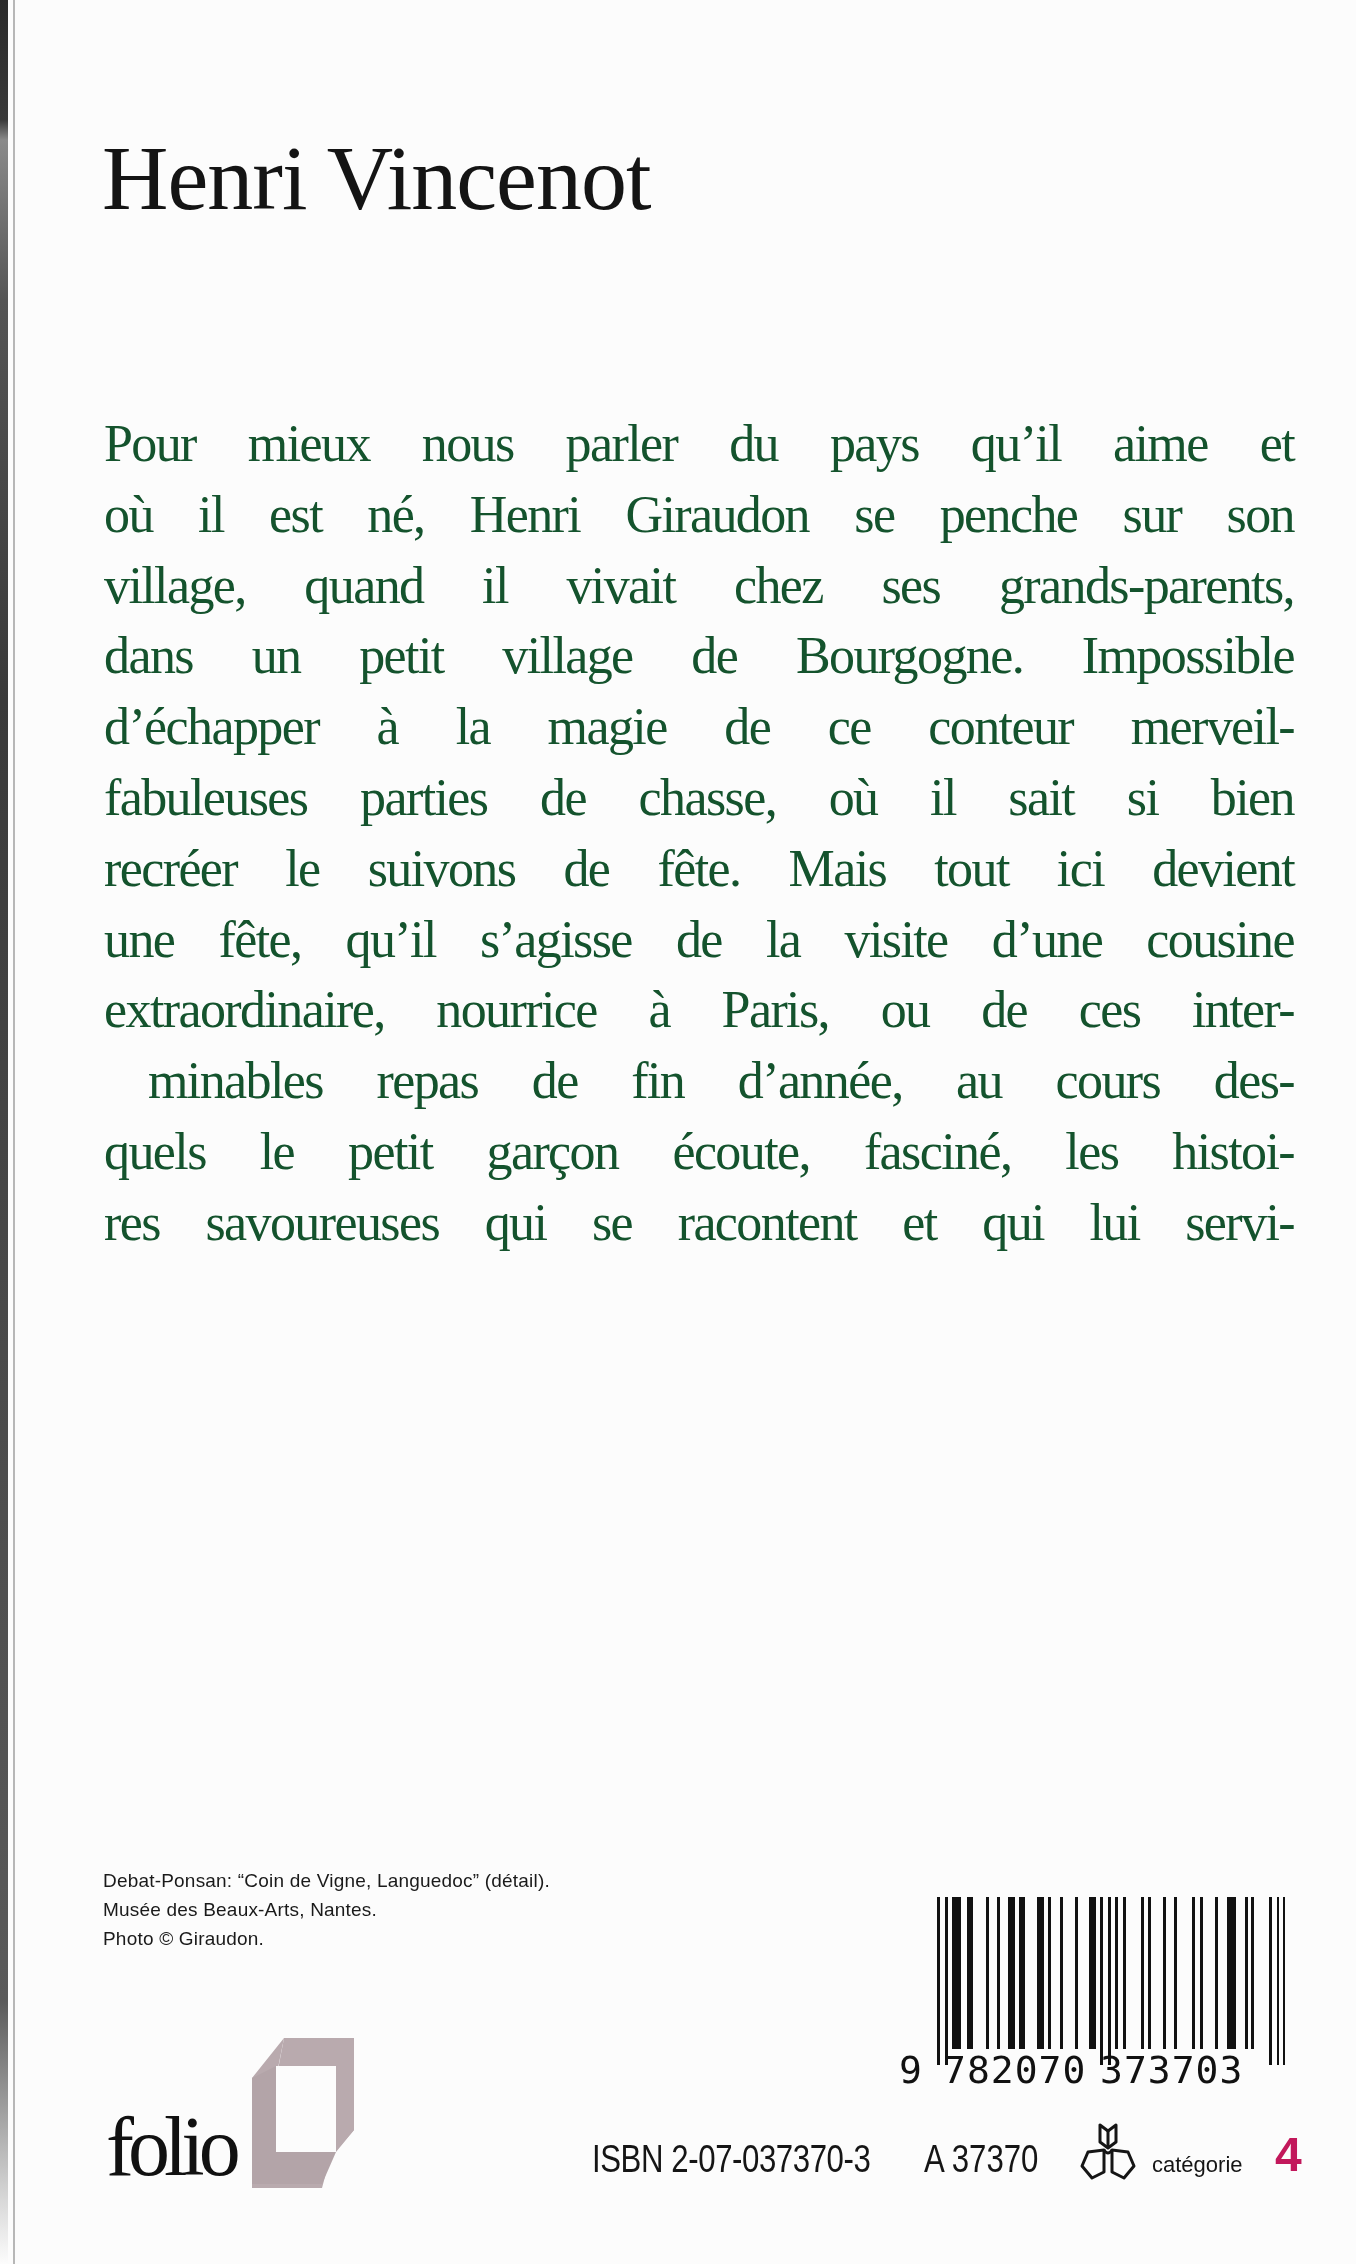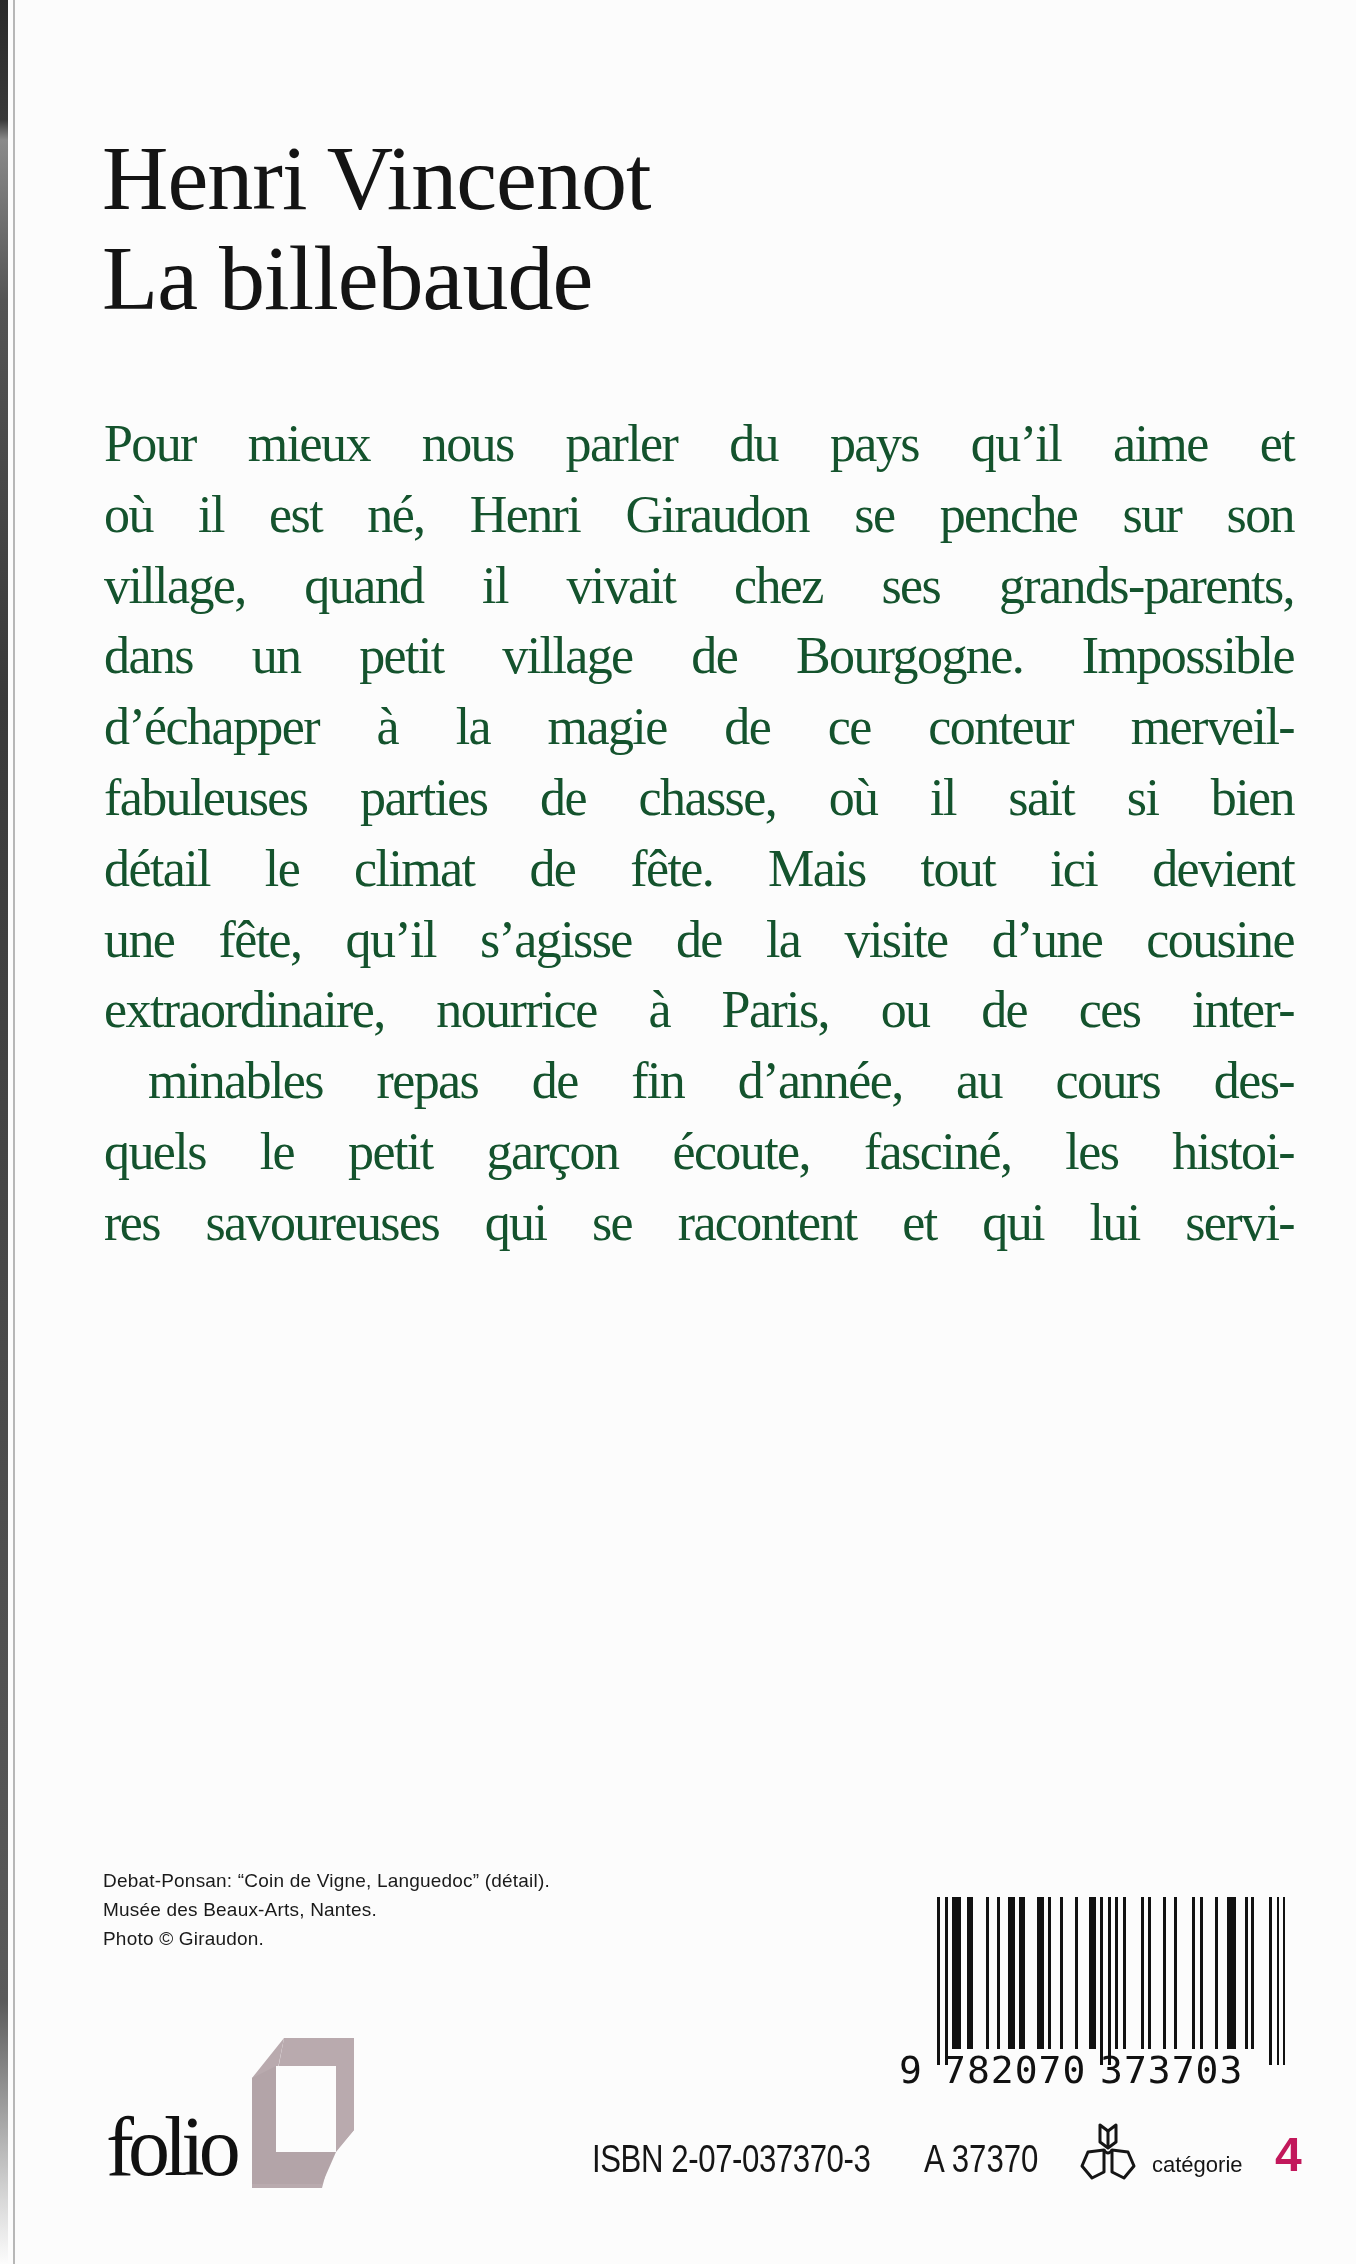--- a/index.html
+++ b/index.html
@@ -81,31 +81,30 @@
   }
 </style>
 </head>
 <body>
 
 <div class="spine-edge"></div>
 <div class="spine-line"></div>
 
 <div class="title-block">
   <div class="title-line">Henri Vincenot</div>
-  <div class="title-line">La billebaude</div>
 </div>
 
 <div class="blurb">
   <div class="blurb-line" style="text-align: justify; word-spacing: 0px;"><span style="white-space: nowrap; display: inline;">Pour mieux nous parler du pays qu’il aime et</span></div>
   <div class="blurb-line" style="text-align: justify; word-spacing: 0px;"><span style="white-space: nowrap; display: inline;">où il est né, Henri Giraudon se penche sur son</span></div>
   <div class="blurb-line" style="text-align: justify; word-spacing: 0px;"><span style="white-space: nowrap; display: inline;">village, quand il vivait chez ses grands-parents,</span></div>
   <div class="blurb-line" style="text-align: justify; word-spacing: 0px;"><span style="white-space: nowrap; display: inline;">dans un petit village de Bourgogne. Impossible</span></div>
   <div class="blurb-line" style="text-align: justify; word-spacing: 0px;"><span style="white-space: nowrap; display: inline;">d’échapper à la magie de ce conteur merveil-</span></div>
   <div class="blurb-line" style="text-align: justify; word-spacing: 0px;"><span style="white-space: nowrap; display: inline;">fabuleuses parties de chasse, où il sait si bien</span></div>
-  <div class="blurb-line" style="text-align: justify; word-spacing: 0px;"><span style="white-space: nowrap; display: inline;">détail le climat de fête. Mais tout ici devient</span></div>
+  <div class="blurb-line" style="text-align: justify; word-spacing: 0px;"><span style="white-space: nowrap; display: inline;">recréer le suivons de fête. Mais tout ici devient</span></div>
   <div class="blurb-line" style="text-align: justify; word-spacing: 0px;"><span style="white-space: nowrap; display: inline;">une fête, qu’il s’agisse de la visite d’une cousine</span></div>
   <div class="blurb-line" style="text-align: justify; word-spacing: 0px;"><span style="white-space: nowrap; display: inline;">extraordinaire, nourrice à Paris, ou de ces inter-</span></div>
   <div class="blurb-line" style="text-align: justify; word-spacing: 0px; margin-left: 44px;"><span style="white-space: nowrap; display: inline;">minables repas de fin d’année, au cours des-</span></div>
   <div class="blurb-line" style="text-align: justify; word-spacing: 0px;"><span style="white-space: nowrap; display: inline;">quels le petit garçon écoute, fasciné, les histoi-</span></div>
   <div class="blurb-line" style="text-align: justify; word-spacing: 0px;"><span style="white-space: nowrap; display: inline;">res savoureuses qui se racontent et qui lui servi-</span></div>
 </div>
 
 <div class="credits">
   <div>Debat-Ponsan: “Coin de Vigne, Languedoc” (détail).</div>
   <div>Musée des Beaux-Arts, Nantes.</div>

